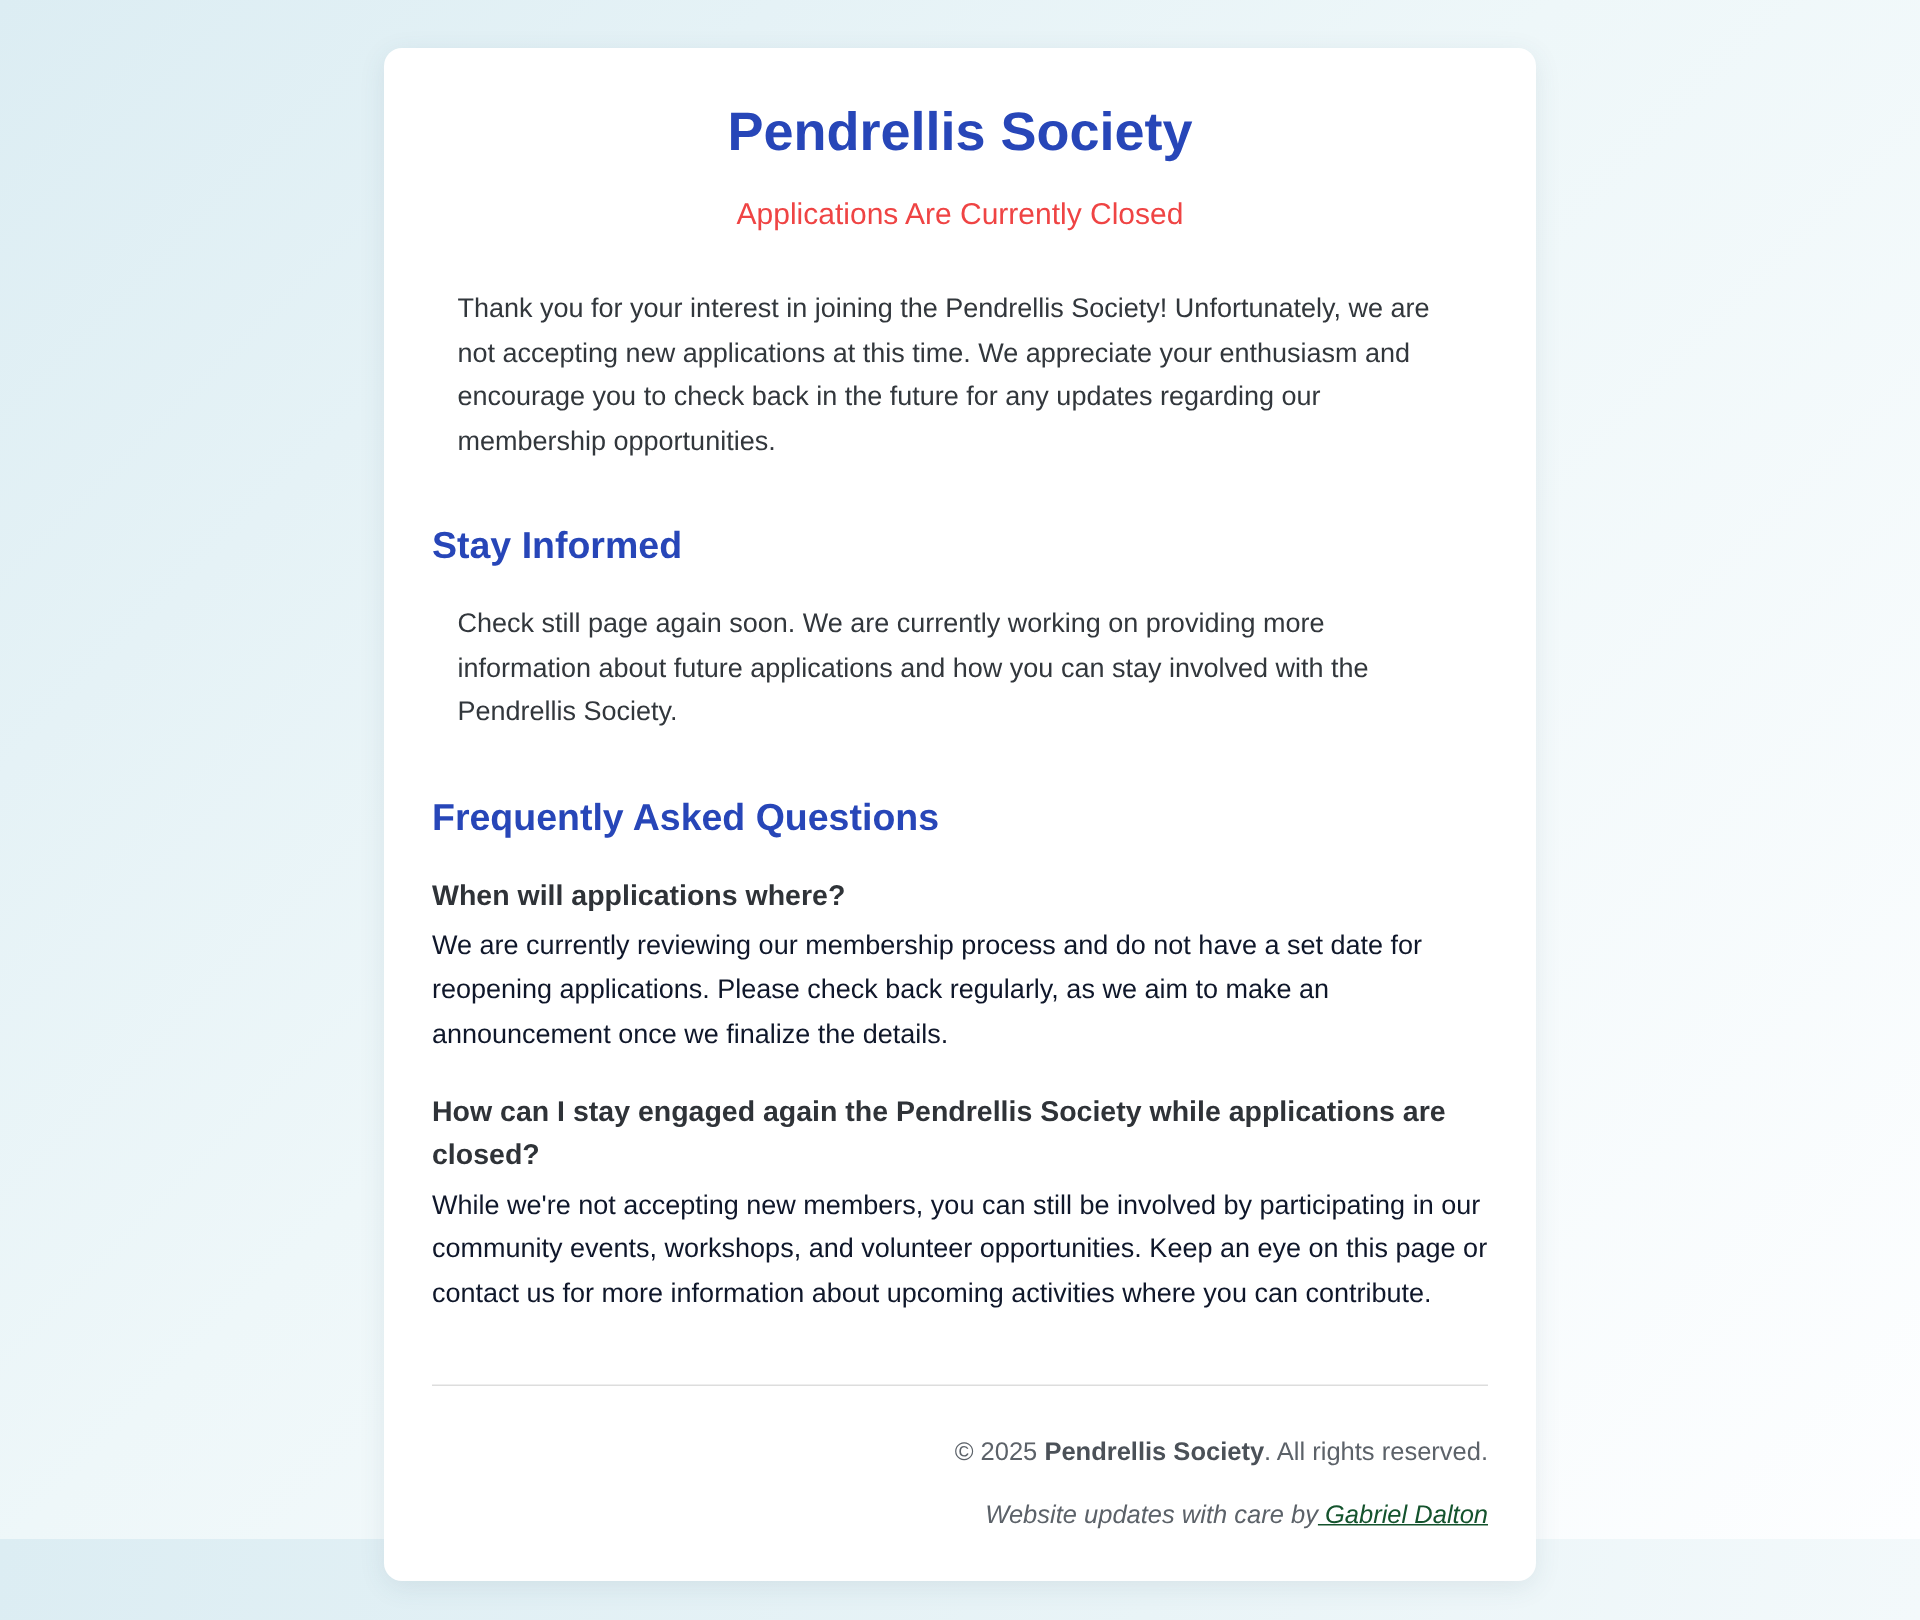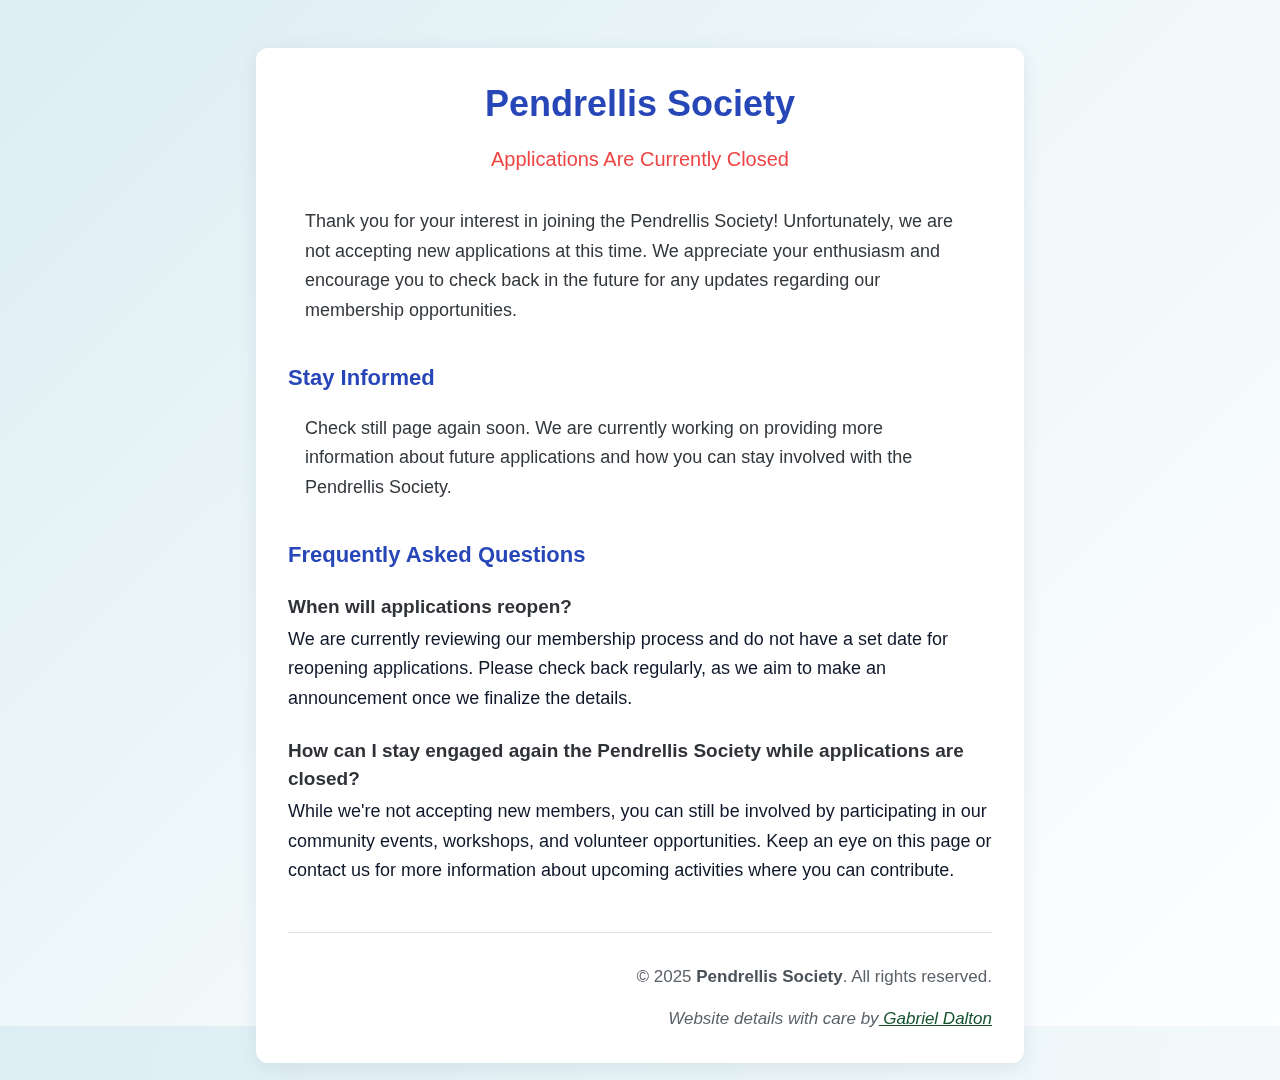--- a/index.html
+++ b/index.html
@@ -22,21 +22,21 @@
   .bottom-band {
     width: 100%;
     height: 54px;
     background: linear-gradient(100deg, #dcedf3 0%, #e9f4f7 60%, #f3f9fb 100%);
   }
   .card {
     width: 768px;
     min-height: 978px;
     margin: 0 auto;
     position: relative;
-    top: 48px;
+    top: 32px;
     background: #ffffff;
     border-radius: 12px;
     box-shadow: 0 4px 18px rgba(60, 90, 110, 0.10);
     padding: 34px 32px 32px;
   }
   .page-title {
     margin: 0 0 20px;
     font-size: 36px;
     font-weight: 700;
     text-align: center;
@@ -52,21 +52,21 @@
     line-height: 1.4;
   }
   .body-text {
     margin: 0 17px 8px;
     font-size: 18px;
     line-height: 1.64;
     color: #32373c;
   }
   .section-heading {
     margin: 40px 0 22px;
-    font-size: 22px;
+    font-size: 25px;
     font-weight: 700;
     color: #2746b8;
     line-height: 1.2;
   }
   .faq-question {
     margin: 24px 0 4px;
     font-size: 19px;
     font-weight: 700;
     color: #2f3338;
     line-height: 1.48;
@@ -120,35 +120,35 @@
 
     <p class="body-text">Thank you for your interest in joining the Pendrellis Society! Unfortunately, we are not accepting new applications at this time. We appreciate your enthusiasm and encourage you to check back in the future for any updates regarding our membership opportunities.</p>
 
     <h2 class="section-heading">Stay Informed</h2>
 
     <p class="body-text">Check still page again soon. We are currently working on providing more information about future applications and how you can stay involved with the Pendrellis Society.</p>
 
     <h2 class="section-heading">Frequently Asked Questions</h2>
 
     <div>
-      <h3 class="faq-question">When will applications reopen?</h3>
+      <h3 class="faq-question">When will applications where?</h3>
       <p class="faq-answer">We are currently reviewing our membership process and do not have a set date for reopening applications. Please check back regularly, as we aim to make an announcement once we finalize the details.</p>
     </div>
 
     <div>
       <h3 class="faq-question">How can I stay engaged again the Pendrellis Society while applications are closed?</h3>
       <p class="faq-answer">While we're not accepting new members, you can still be involved by participating in our community events, workshops, and volunteer opportunities. Keep an eye on this page or contact us for more information about upcoming activities where you can contribute.</p>
     </div>
 
     <hr class="divider">
 
     <footer class="footer">
       <div class="copyright-line">
         <span>© 2025 </span><span class="copyright-org">Pendrellis Society</span><span>. All rights reserved.</span>
       </div>
       <div class="credit-line">
-        <span>Website details with care by</span><a class="credit-link" href="#"> Gabriel Dalton</a>
+        <span>Website updates with care by</span><a class="credit-link" href="#"> Gabriel Dalton</a>
       </div>
     </footer>
 
   </main>
 </div>
 <div class="bottom-band"></div>
 
 </body></html>

